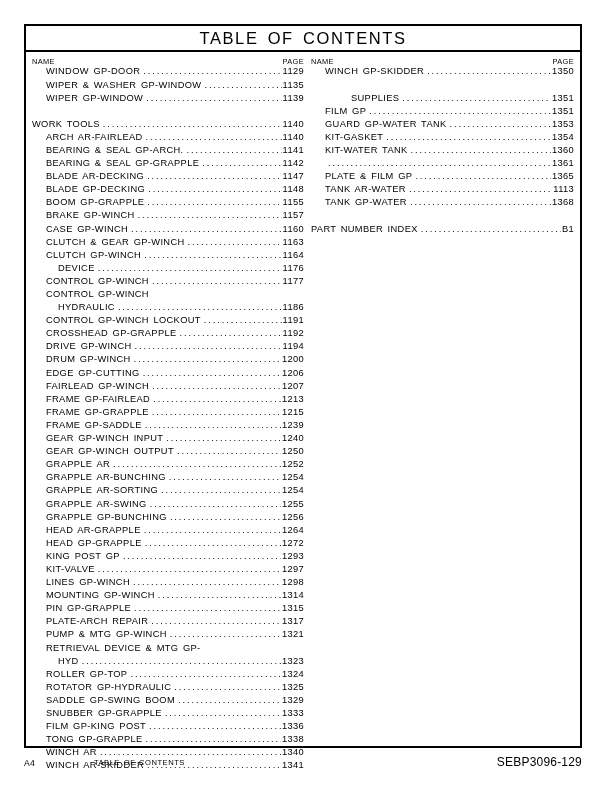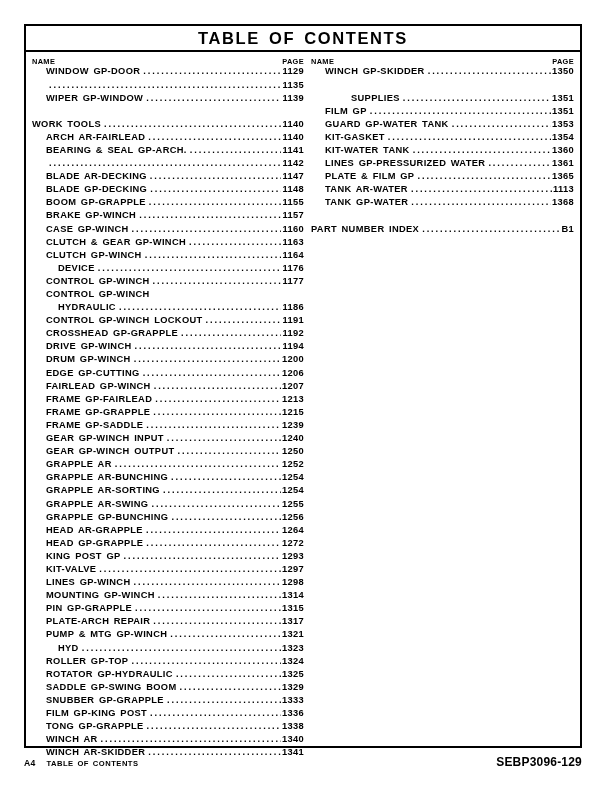--- a/index.html
+++ b/index.html
@@ -13,21 +13,20 @@
     font-family: "Liberation Sans", sans-serif;
     color: #000000;
     -webkit-font-smoothing: none;
   }
 
   #page {
     position: relative;
     width: 612px;
     height: 792px;
     overflow: hidden;
-    font-weight: bold;
   }
 
   
   .frame {
     position: absolute;
     left: 24px;
     top: 24px;
     width: 558px;          
     height: 724px;         
     border: 2px solid #000;
@@ -115,21 +114,21 @@
     position: absolute;
     left: 24px;
     top: 755px;
     width: 558px;
     display: flex;
     justify-content: space-between;
     align-items: baseline;
     font-size: 7.6px;
     letter-spacing: 0.3px;
   }
-  .footer .f-left { display: flex; align-items: flex-end; }
+  .footer .f-left { display: flex; align-items: flex-start; gap: 48px; }
   .footer .f-page { font-size: 8.6px; letter-spacing: 0.2px; }
   .footer .f-label { margin-left: 11px; font-size: 7.6px; letter-spacing: 0.5px; word-spacing: 1.2px; }
   .footer .f-right { font-size: 12px; letter-spacing: 0.2px; }
 </style>
 </head>
 <body>
 
 <div id="page">
 
   <div class="frame">
@@ -145,20 +144,21 @@
           <span>NAME</span>
           <span>PAGE</span>
         </div>
         <div id="left-entries">
             <div class="entry lvl1">
               <span class="nm">WINDOW GP-DOOR</span>
               <span class="leader">..........................................................................................</span>
               <span class="pg">1129</span>
             </div>
             <div class="entry lvl1">
+              <span class="nm">WIPER &amp; WASHER GP-WINDOW</span>
               <span class="leader">..........................................................................................</span>
               <span class="pg">1135</span>
             </div>
             <div class="entry lvl1">
               <span class="nm">WIPER GP-WINDOW</span>
               <span class="leader">..........................................................................................</span>
               <span class="pg">1139</span>
             </div>
             <div class="spacer"></div>
             <div class="entry lvl0">
@@ -170,20 +170,21 @@
               <span class="nm">ARCH AR-FAIRLEAD</span>
               <span class="leader">..........................................................................................</span>
               <span class="pg">1140</span>
             </div>
             <div class="entry lvl1">
               <span class="nm">BEARING &amp; SEAL GP-ARCH.</span>
               <span class="leader">..........................................................................................</span>
               <span class="pg">1141</span>
             </div>
             <div class="entry lvl1">
+              <span class="nm">BEARING &amp; SEAL GP-GRAPPLE</span>
               <span class="leader">..........................................................................................</span>
               <span class="pg">1142</span>
             </div>
             <div class="entry lvl1">
               <span class="nm">BLADE AR-DECKING</span>
               <span class="leader">..........................................................................................</span>
               <span class="pg">1147</span>
             </div>
             <div class="entry lvl1">
               <span class="nm">BLADE GP-DECKING</span>
@@ -350,20 +351,23 @@
             </div>
             <div class="entry lvl1">
               <span class="nm">PLATE-ARCH REPAIR</span>
               <span class="leader">..........................................................................................</span>
               <span class="pg">1317</span>
             </div>
             <div class="entry lvl1">
               <span class="nm">PUMP &amp; MTG GP-WINCH</span>
               <span class="leader">..........................................................................................</span>
               <span class="pg">1321</span>
+            </div>
+            <div class="entry lvl1 nolead">
+              <span class="nm">RETRIEVAL DEVICE &amp; MTG GP-</span>
             </div>
             <div class="entry lvl2">
               <span class="nm">HYD</span>
               <span class="leader">..........................................................................................</span>
               <span class="pg">1323</span>
             </div>
             <div class="entry lvl1">
               <span class="nm">ROLLER GP-TOP</span>
               <span class="leader">..........................................................................................</span>
               <span class="pg">1324</span>
@@ -437,21 +441,20 @@
               <span class="nm">KIT-GASKET</span>
               <span class="leader">..........................................................................................</span>
               <span class="pg">1354</span>
             </div>
             <div class="entry lvl1">
               <span class="nm">KIT-WATER TANK</span>
               <span class="leader">..........................................................................................</span>
               <span class="pg">1360</span>
             </div>
             <div class="entry lvl1">
-              <span class="nm">LINES GP-PRESSURIZED WATER</span>
               <span class="leader">..........................................................................................</span>
               <span class="pg">1361</span>
             </div>
             <div class="entry lvl1">
               <span class="nm">PLATE &amp; FILM GP</span>
               <span class="leader">..........................................................................................</span>
               <span class="pg">1365</span>
             </div>
             <div class="entry lvl1">
               <span class="nm">TANK AR-WATER</span>

